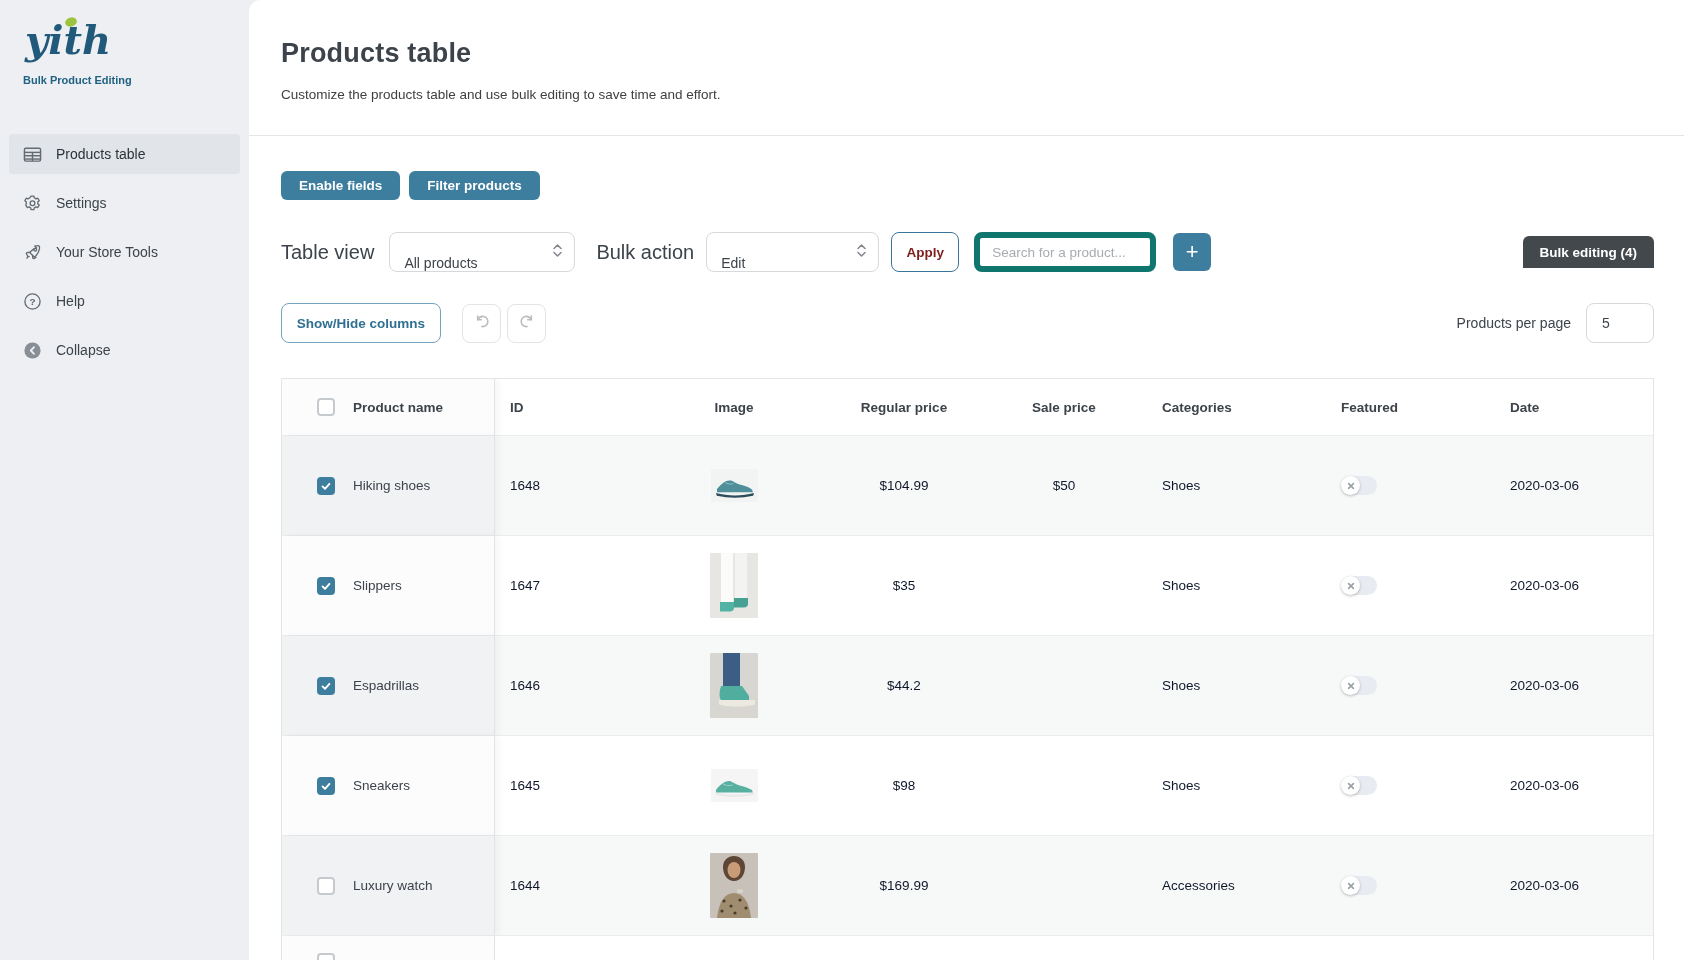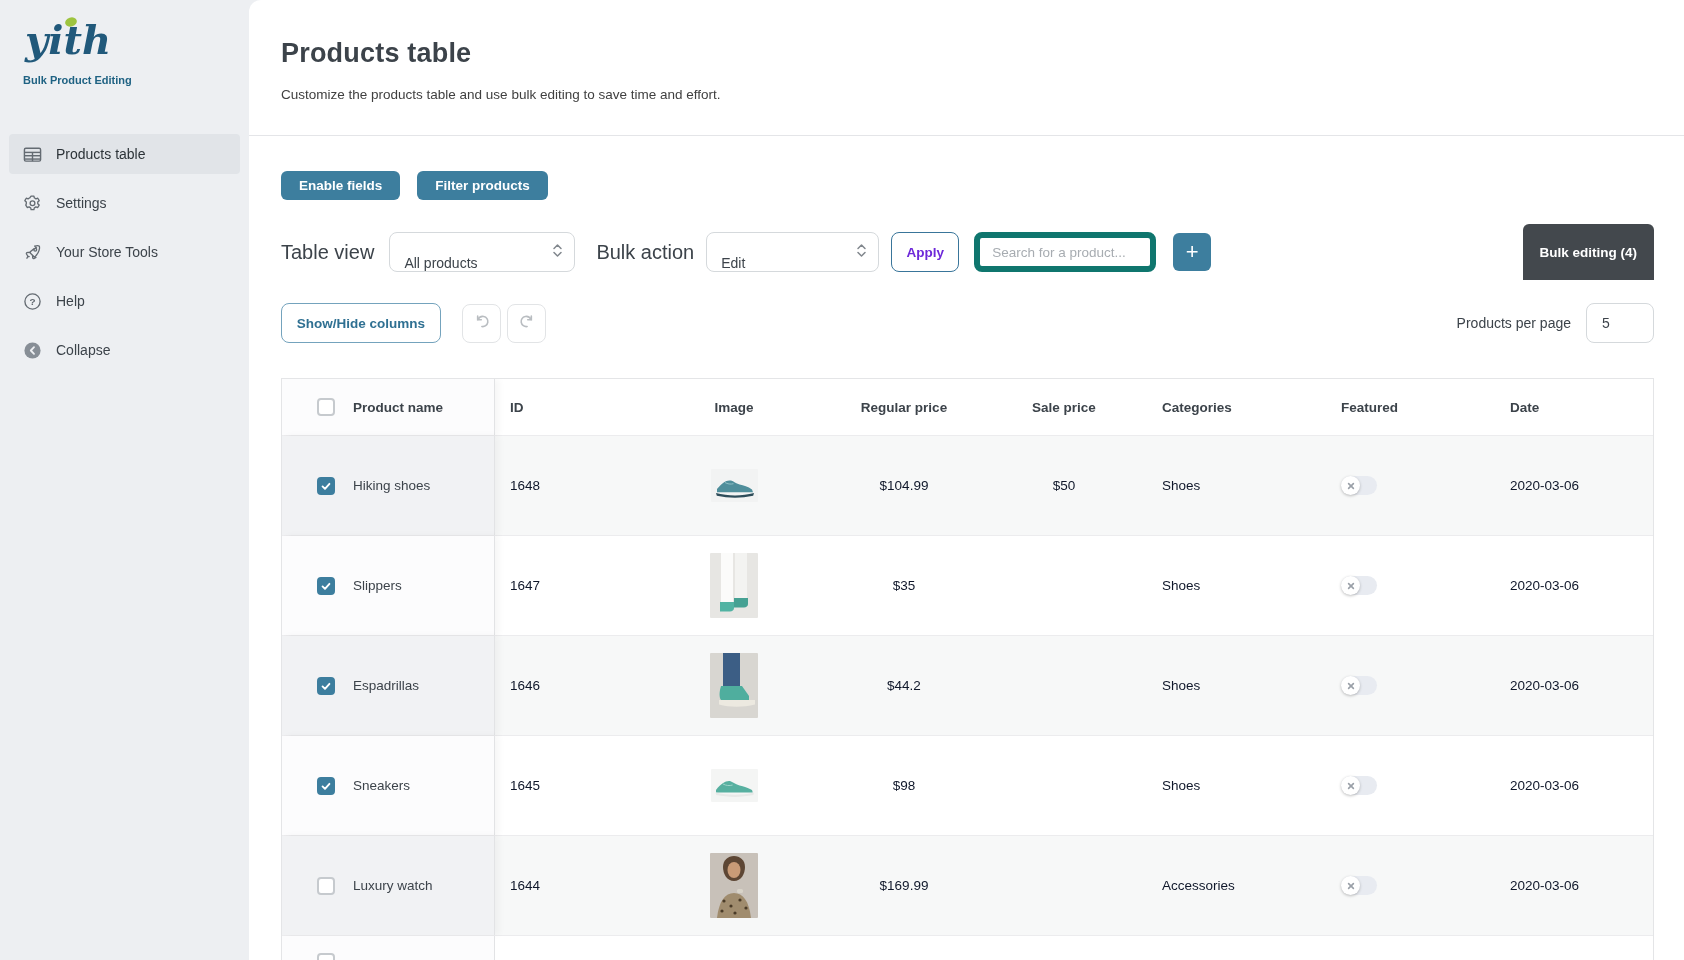--- a/index.html
+++ b/index.html
@@ -21,34 +21,34 @@
 
   
   .main { position:absolute; left:249px; top:0; right:0; bottom:0; background:#fff; border-top-left-radius:12px; }
   .page-header { position:absolute; left:32px; top:38px; }
   .page-title { font-size:27px; font-weight:600; color:#3c434a; letter-spacing:.2px; }
   .page-subtitle { margin-top:18px; font-size:13.5px; color:#404040; }
   .header-divider { position:absolute; left:0; right:0; top:135px; height:1px; background:#e4e5e8; }
 
   .btn { display:inline-flex; align-items:center; justify-content:center; border-radius:6px; font-size:13.5px; font-weight:bold; cursor:pointer; border:none; }
   .btn-primary { background:#3d7e9e; color:#fff; height:29px; padding:0 18px; }
-  .btn-row { position:absolute; left:32px; top:171px; display:flex; gap:17px; }
+  .btn-row { position:absolute; left:32px; top:171px; display:flex; gap:9px; }
 
   .toolbar { position:absolute; left:32px; top:232px; right:30px; height:40px; display:flex; align-items:center; }
   .tlabel { font-size:20px; color:#3c434a; }
   .select { position:relative; height:40px; border:1px solid #d5d9dc; border-radius:8px; background:#fff; display:flex; align-items:flex-end; padding:0 30px 0 14px; font-size:14px; color:#3c434a; cursor:pointer; }
   .select .updown { position:absolute; right:11px; top:50%; transform:translateY(-50%); }
   .sel-tableview { width:186px; margin-left:15px; }
   .sel-bulkaction { width:173px; margin-left:12px; }
   .lbl-bulkaction { margin-left:21px; }
-  .btn-apply { margin-left:12px; height:40px; width:68px; background:#fff; border:1px solid #39759a; color:#6d28d9; border-radius:8px; }
+  .btn-apply { margin-left:12px; height:40px; width:68px; background:#fff; border:1px solid #39759a; color:#7f1d1d; border-radius:8px; }
   .search-input { margin-left:15px; width:182px; height:40px; border:6px solid #0f766e; border-radius:8px; padding:0 12px; font-size:13.5px; color:#0c4a6e; font-family:inherit; }
   .search-input::placeholder { color:#a7acb1; }
   .btn-add { margin-left:17px; width:38px; height:38px; background:#3d7e9e; border-radius:6px; color:#fff; font-size:22px; font-weight:normal; }
-  .btn-bulk-editing { margin-left:auto; height:56px; padding:0 17px; background:#43484d; color:#fff; border-radius:6px 6px 0 0; font-size:13.5px; }
+  .btn-bulk-editing { margin-left:auto; height:32px; padding:0 17px; background:#43484d; color:#fff; border-radius:6px 6px 0 0; font-size:13.5px; }
 
   .controls { position:absolute; left:32px; top:303px; right:30px; height:40px; display:flex; align-items:center; }
   .btn-showhide { height:40px; width:160px; background:#fff; border:1px solid #74a3bd; color:#2f7092; border-radius:8px; }
   .icon-btn { width:39px; height:39px; border:1px solid #e2e4e6; border-radius:8px; background:#fff; display:flex; align-items:center; justify-content:center; cursor:pointer; }
   .icon-btn.undo { margin-left:21px; }
   .icon-btn.redo { margin-left:6px; }
   .ppp-label { margin-left:auto; font-size:14px; color:#3c434a; }
   .ppp-input { margin-left:15px; width:68px; height:40px; border:1px solid #d5d9dc; border-radius:8px; padding:0 0 0 15px; font-size:14px; color:#3c434a; font-family:inherit; }
 
   

